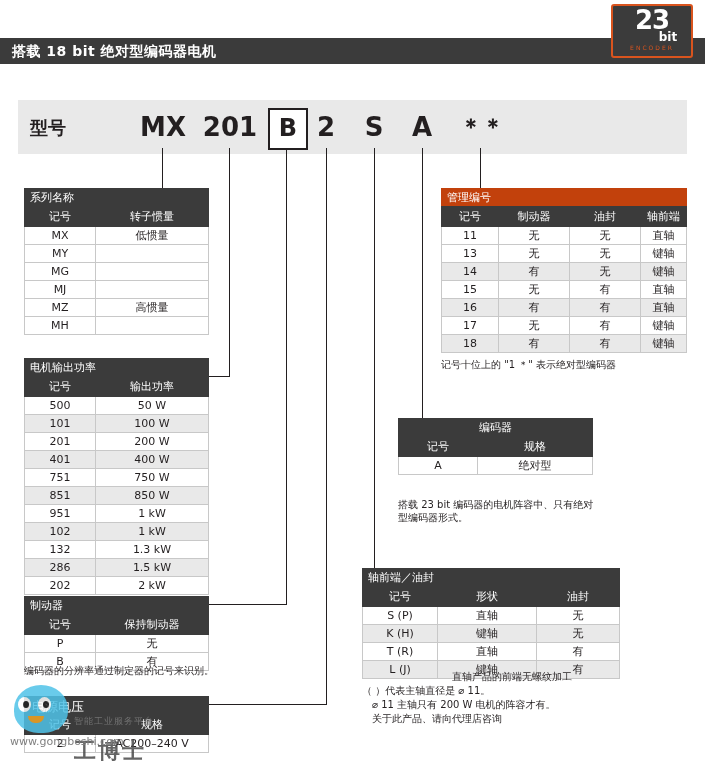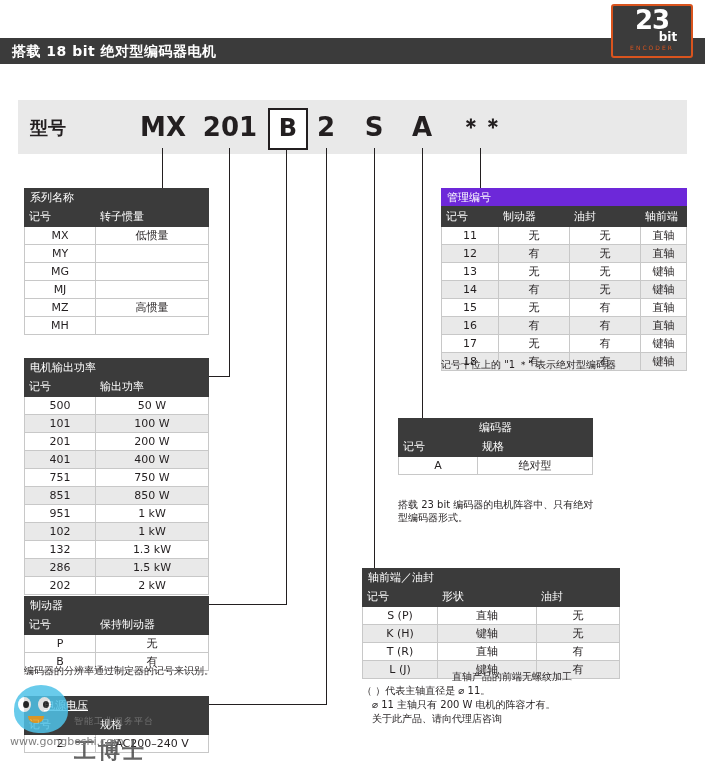--- a/index.html
+++ b/index.html
@@ -44,21 +44,21 @@
   }
   .mbox{
     position:absolute;top:108px;height:38px;line-height:36px;
     border:2px solid #231f20;background:#fff;text-align:center;
     font-size:24px;font-weight:bold;
   }
   
   .tbl{position:absolute;border-collapse:collapse;background:#fff;}
   .tbl th{
     background:#3b3b3b;color:#fff;font-weight:normal;font-size:11px;
-    padding:2px 4px;border:1px solid #3b3b3b;text-align:left;
+    padding:2px 4px;border:1px solid #3b3b3b;text-align:center;
   }
   .tbl td{
     border:1px solid #c8c8c8;padding:1px 4px;font-size:11px;text-align:center;
     height:15px;
   }
   .tbl tr.alt td{background:#e9e9e9;}
   .note{position:absolute;font-size:10px;line-height:13px;color:#231f20;}
   
   .ln{position:absolute;background:#231f20;}
   
@@ -227,52 +227,46 @@
         <td>无</td>
       </tr>
   <tr>
         <td>B</td>
         <td>有</td>
       </tr>
 </tbody>
   </table>
 <div class="note" style="left:24px;top:664px;width:240px;">编码器的分辨率通过制定器的记号来识别。</div>
 
-<div class="tbl" style="left:24px;top:696px;width:185px;background:#3b3b3b;color:#fff;padding:2px 20px;font-size:11px;box-sizing:border-box;text-decoration:underline;">电源电压</div>
+<div class="tbl" style="left:24px;top:696px;width:185px;background:#3b3b3b;color:#fff;padding:2px 8px;font-size:13px;box-sizing:border-box;">电源电压</div>
 <table class="tbl" style="left:24px;top:714px;width:185px;">
   <tbody>
       <tr>
     <th style="width:62px;">记号</th>
     <th>规格</th>
   </tr>
   <tr>
         <td>2</td>
         <td>AC200–240 V</td>
       </tr>
 </tbody>
   </table>
 
-<div class="tbl" style="left:441px;top:188px;width:246px;background:#6d28d9;color:#fff;padding:2px 6px;font-size:11px;box-sizing:border-box;">管理编号</div>
+<div class="tbl" style="left:441px;top:188px;width:246px;background:#c2410c;color:#fff;padding:2px 6px;font-size:11px;box-sizing:border-box;">管理编号</div>
 <table class="tbl" style="left:441px;top:206px;width:246px;">
   <tbody>
       <tr>
     <th style="width:48px;">记号</th>
     <th style="width:62px;">制动器</th>
     <th style="width:62px;">油封</th>
     <th>轴前端</th>
   </tr>
   <tr>
         <td>11</td>
         <td>无</td>
-        <td>无</td>
-        <td>直轴</td>
-      </tr>
-  <tr class="alt">
-        <td>12</td>
-        <td>有</td>
         <td>无</td>
         <td>直轴</td>
       </tr>
   <tr>
         <td>13</td>
         <td>无</td>
         <td>无</td>
         <td>键轴</td>
       </tr>
   <tr class="alt">

